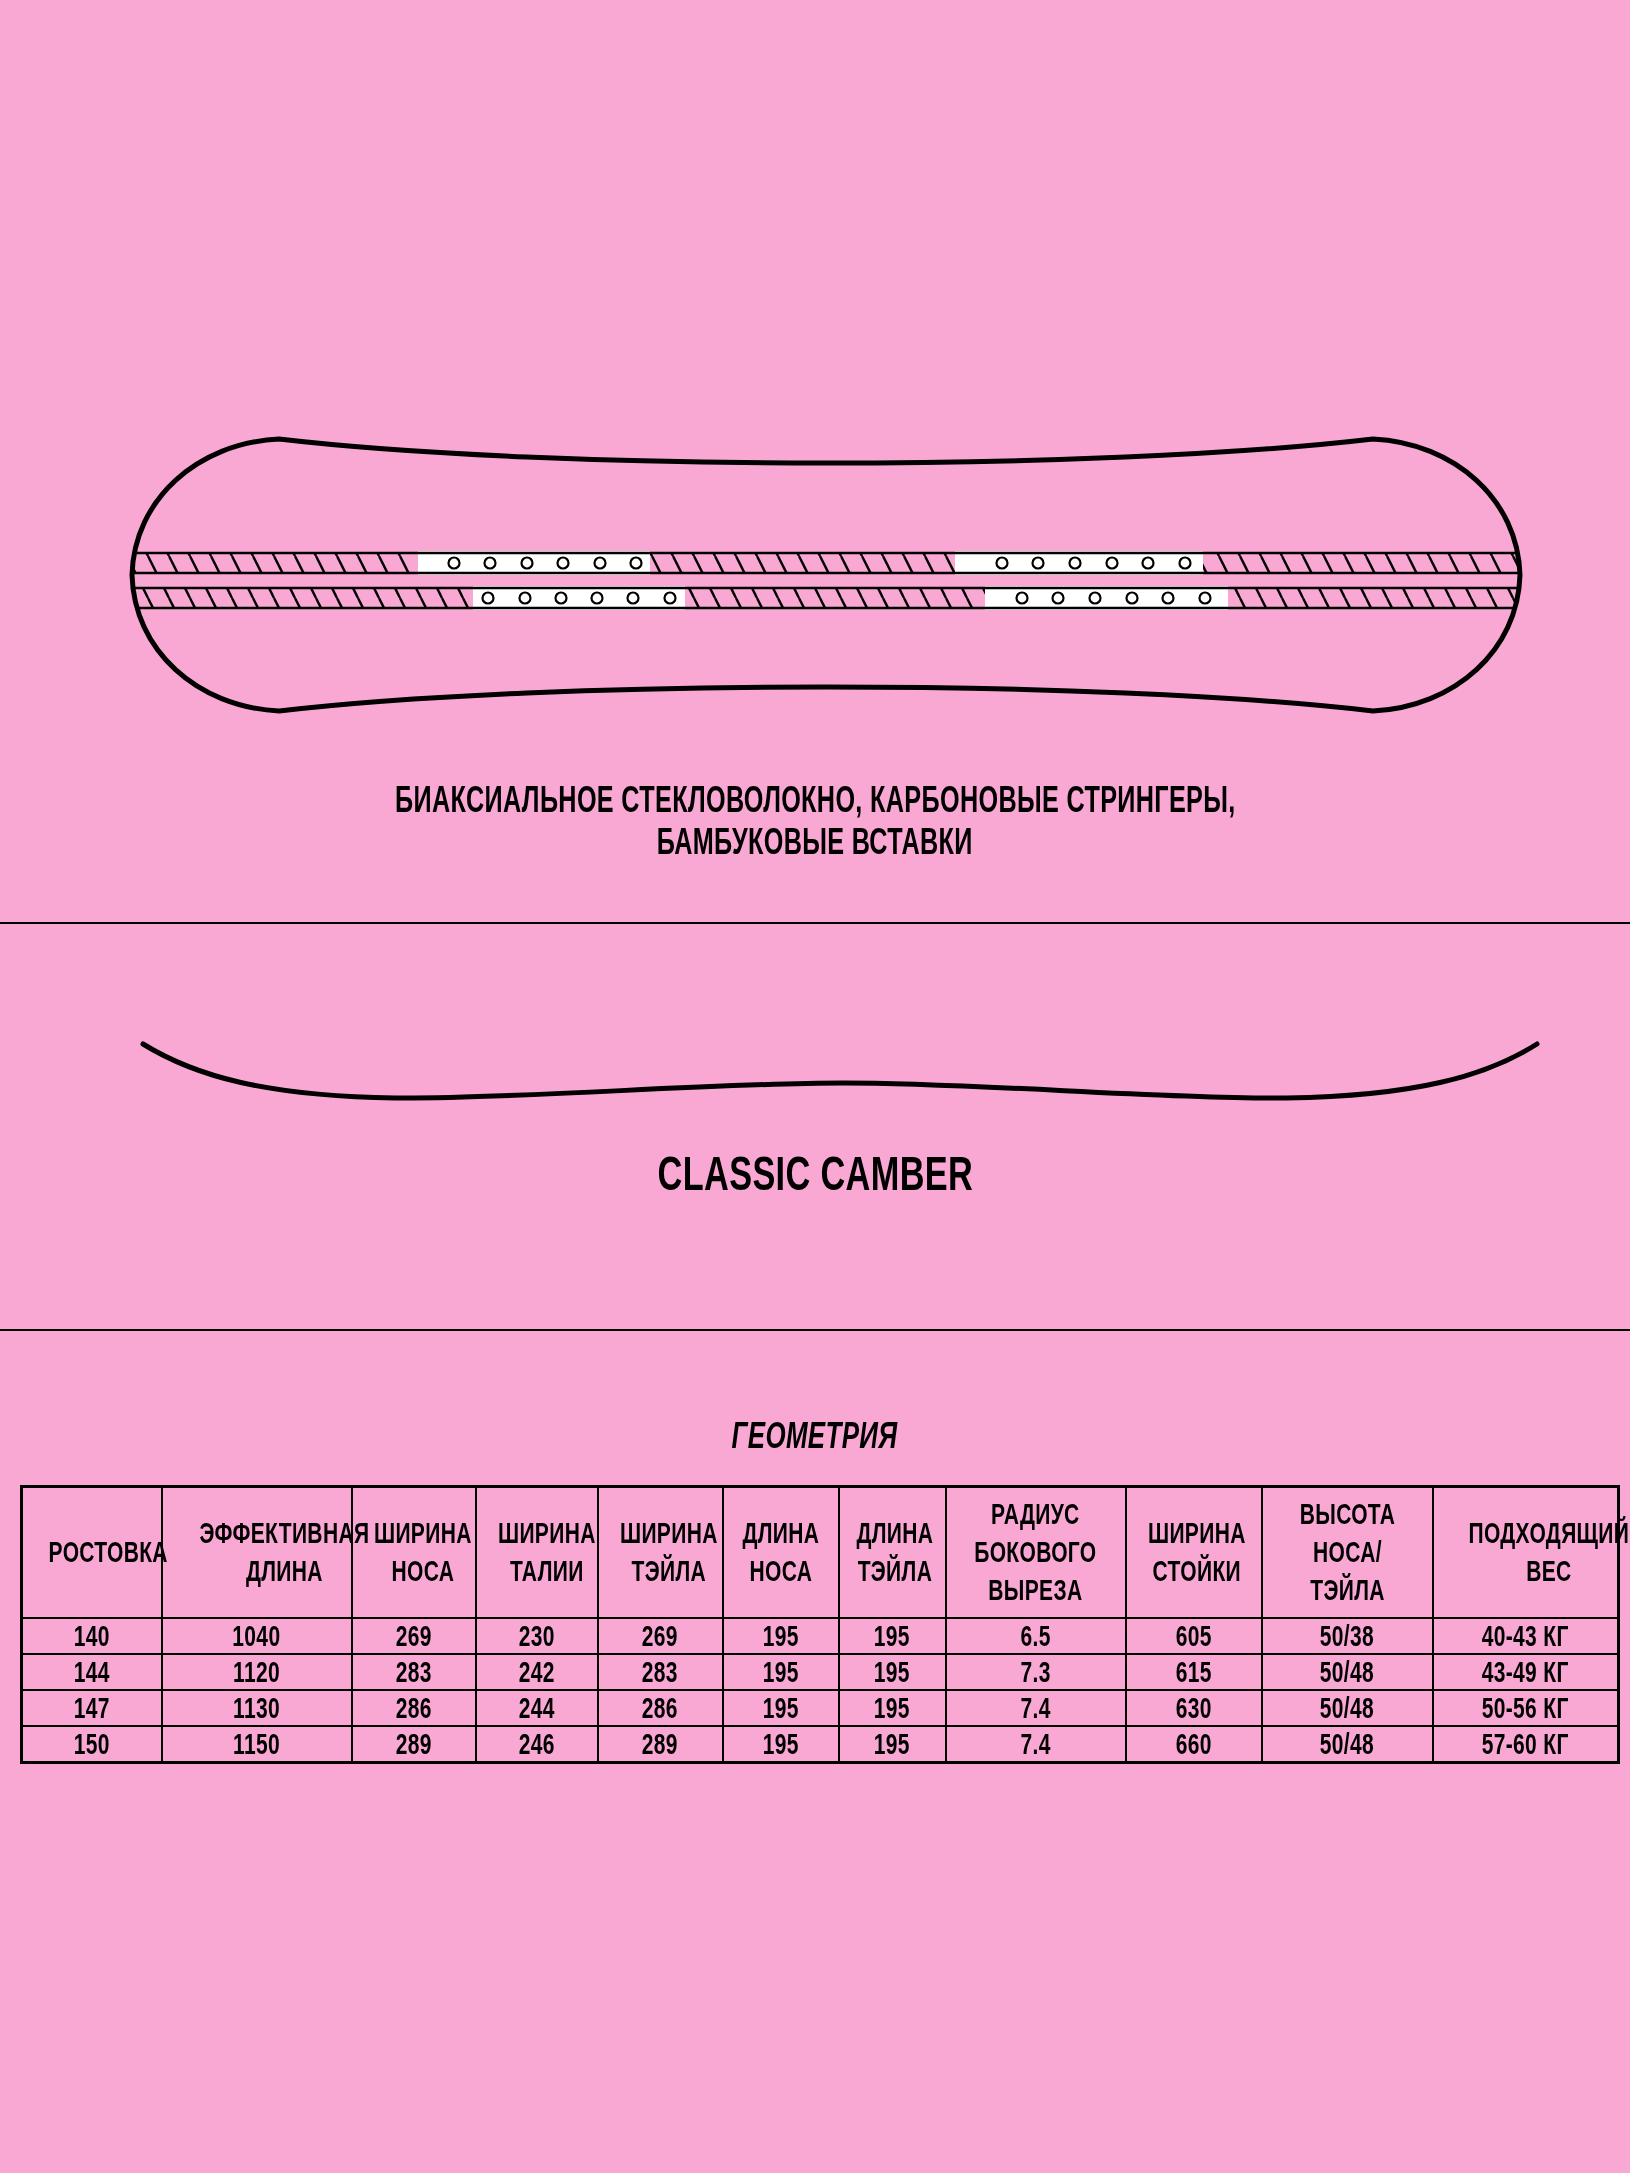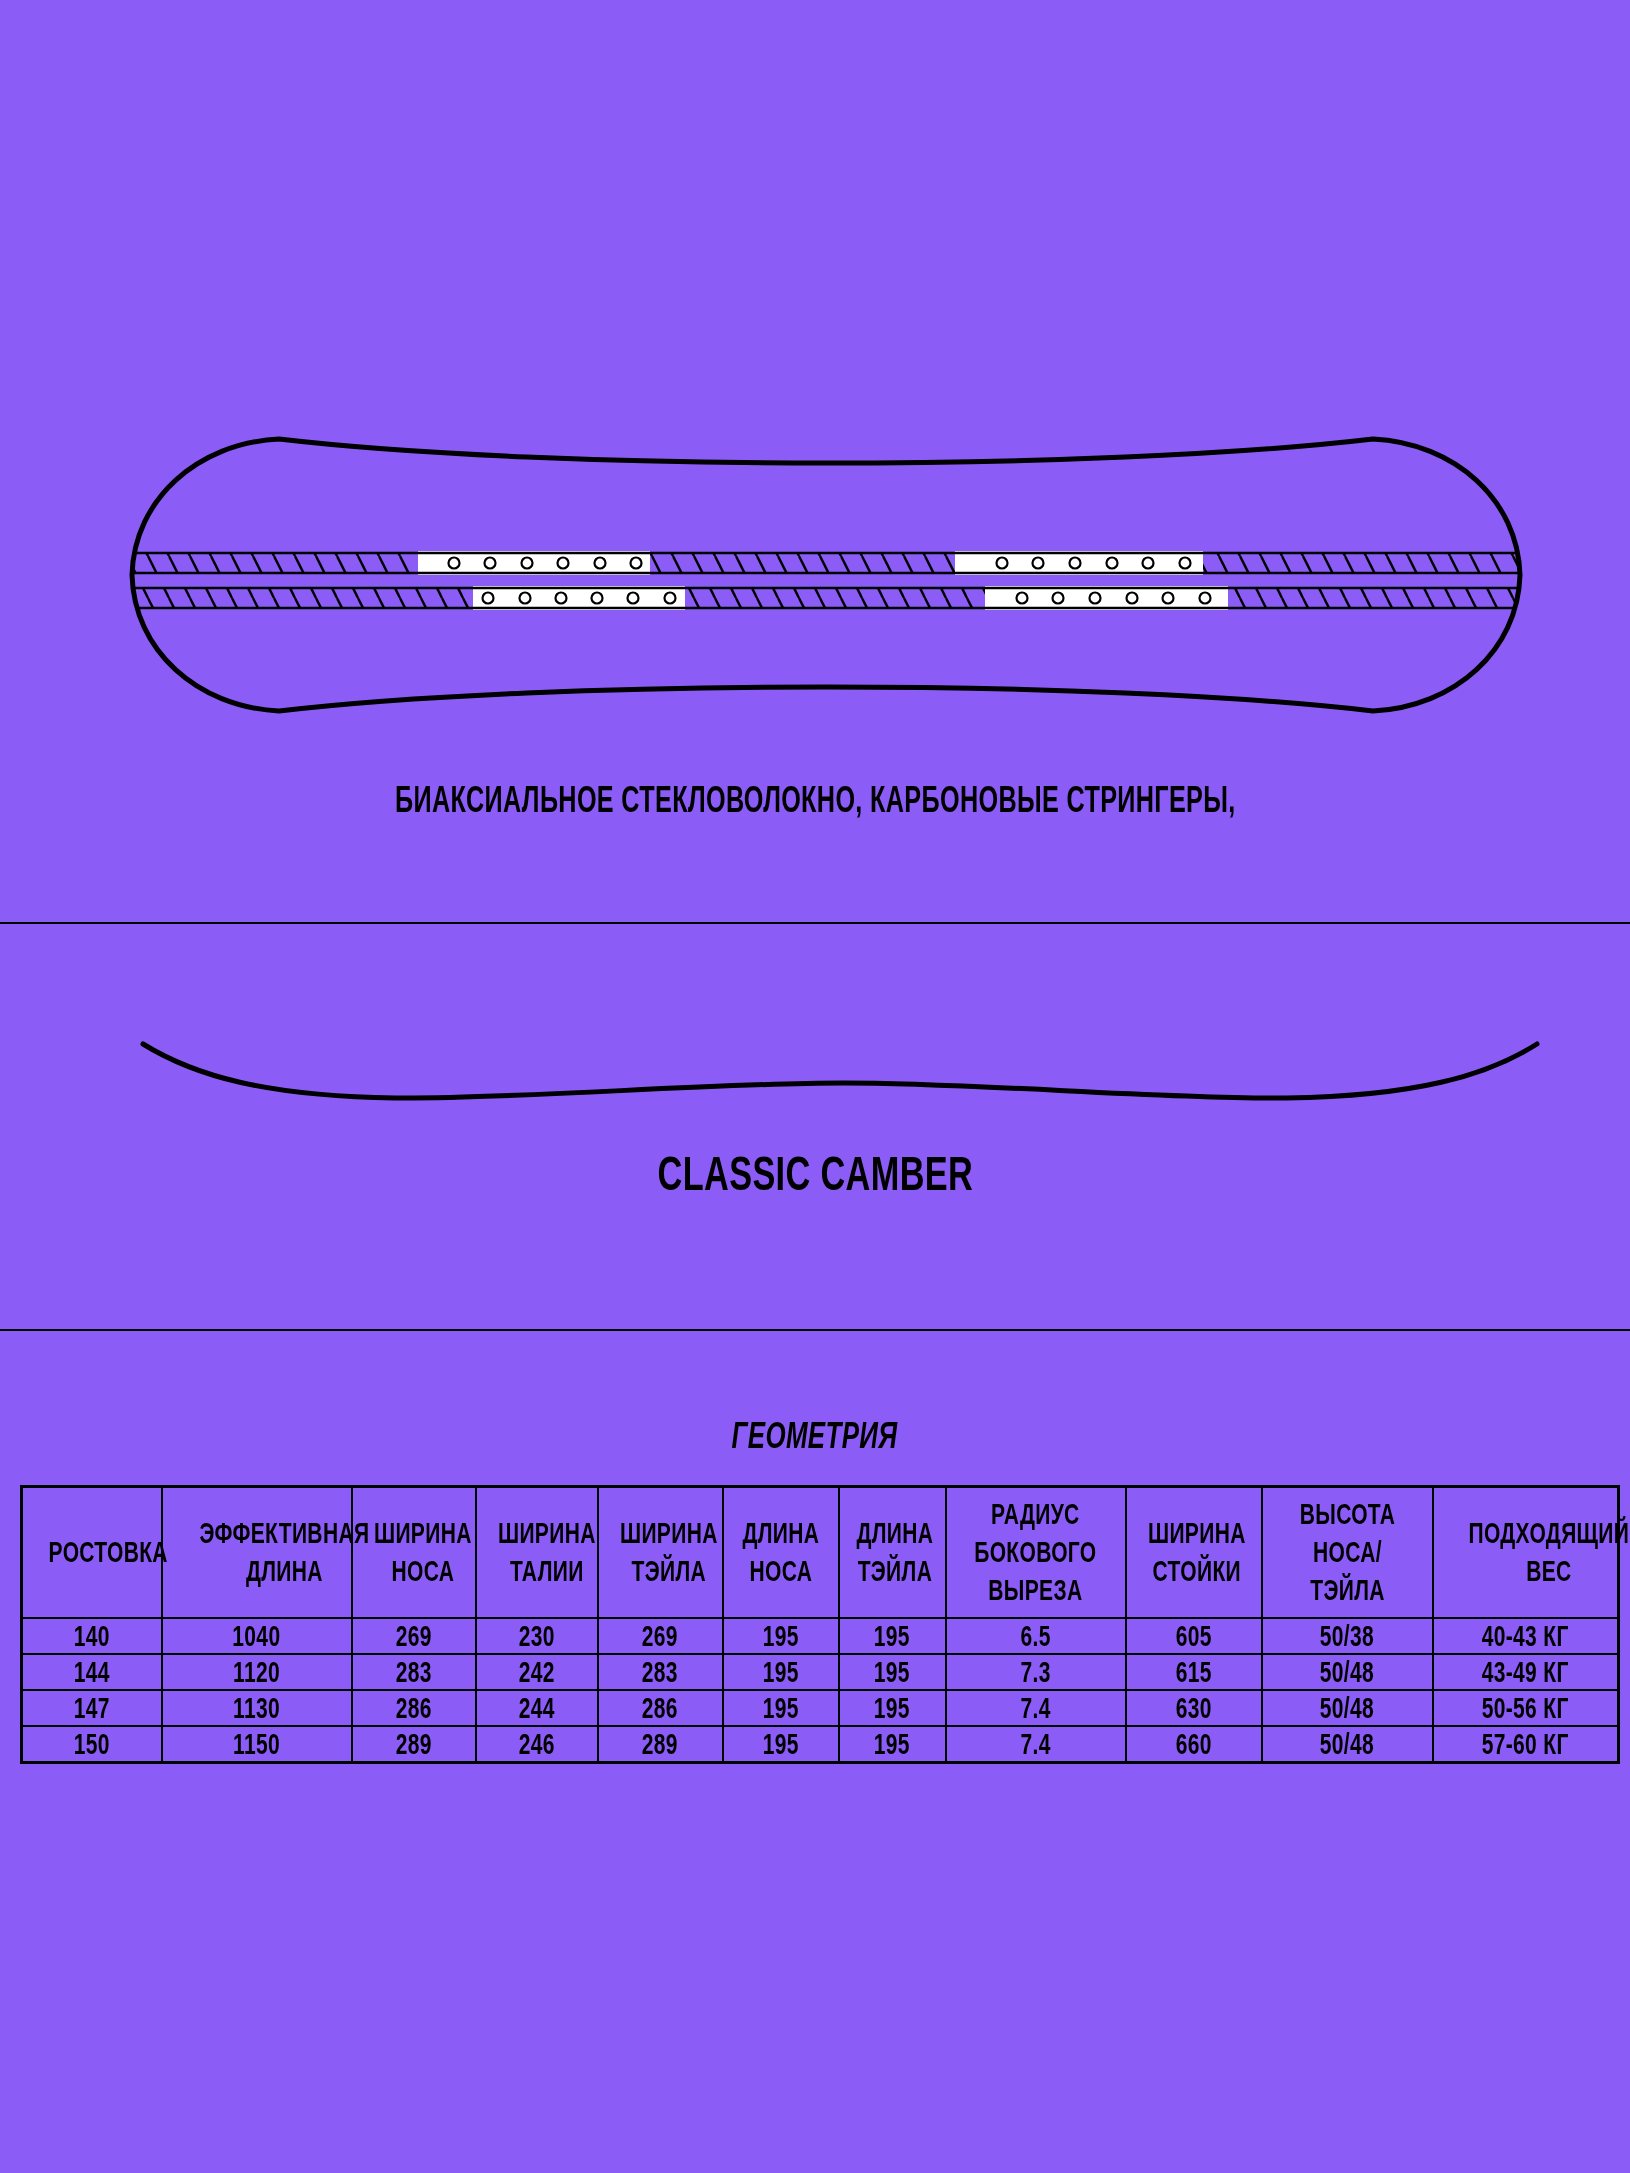--- a/index.html
+++ b/index.html
@@ -1,18 +1,18 @@
 <!DOCTYPE html>
 <html><head>
 <meta charset="utf-8">
 <style>
   html,body { margin:0; padding:0; background:#ffffff; }
   .page {
     position:relative; width:1630px; height:2173px;
-    background:#8b5cf6; color:#000;
+    background:#f9a8d4; color:#000;
     font-family:"Liberation Sans", sans-serif;
     overflow:hidden;
   }
   .abs { position:absolute; }
 
   
   .cnd {
     display:inline-block;
     transform:scaleX(0.70);
     transform-origin:50% 50%;
@@ -120,20 +120,21 @@
              C 7,70 70,13 152,9
              C 425,41 973,41 1246,9
              C 1328,13 1391,70 1393,145
              C 1391,220 1328,277 1246,281
              C 973,249 425,249 152,281
              C 70,277 7,220 5,145 Z" fill="none" stroke="#000" stroke-width="5"></path>
   </svg>
 
   <div class="abs center-line construction-caption">
     <div><span class="cnd">БИАКСИАЛЬНОЕ СТЕКЛОВОЛОКНО, КАРБОНОВЫЕ СТРИНГЕРЫ,</span></div>
+    <div><span class="cnd">БАМБУКОВЫЕ ВСТАВКИ</span></div>
   </div>
 
   <div class="abs divider divider-1"></div>
 
   <svg class="abs" style="left:140px; top:1040px;" width="1400" height="66" viewBox="0 0 1400 66">
     <path d="M 3,4
              C 55,36 125,56 255,58
              C 385,59 565,43 703,43
              C 841,43 1018,59 1146,58
              C 1276,56 1346,36 1397,4" fill="none" stroke="#000" stroke-width="5" stroke-linecap="round"></path>

